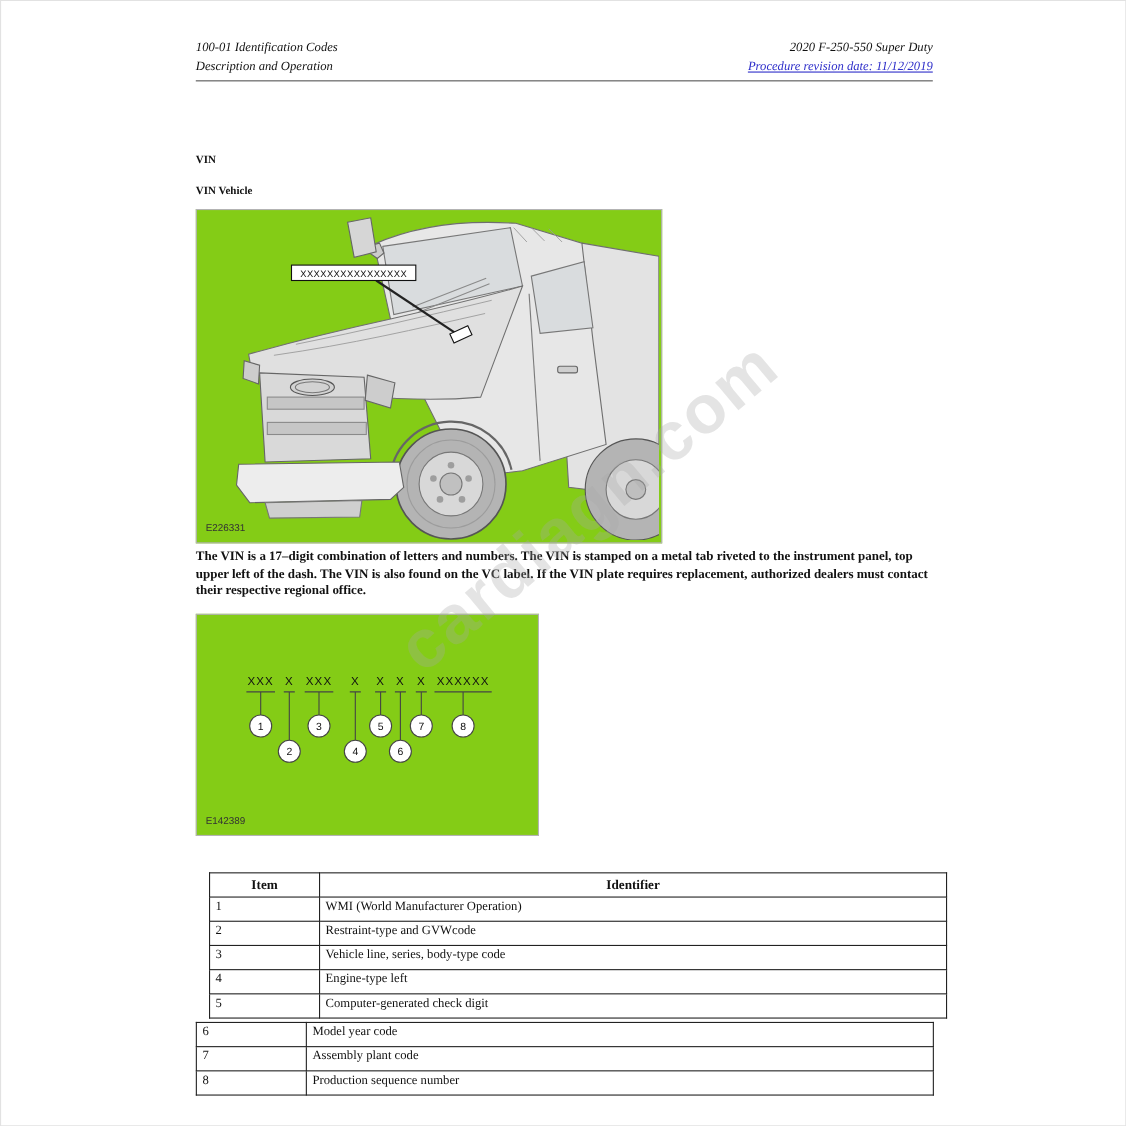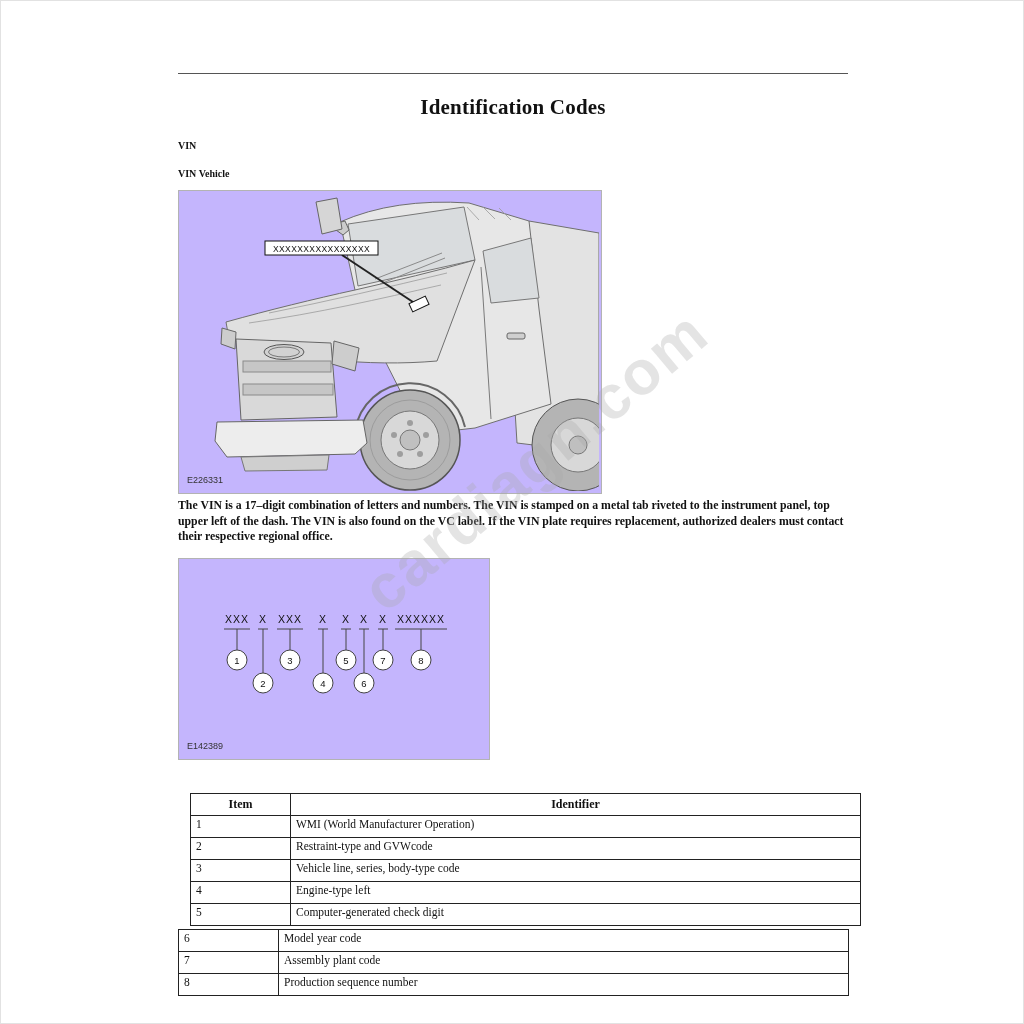--- a/index.html
+++ b/index.html
@@ -13,21 +13,21 @@
   .h-right{text-align:right;align-items:flex-end;}
   .ital{font-style:italic;font-size:11.5px;line-height:1.6;}
   .rev-link{color:#2d2dc9;text-decoration:underline;cursor:pointer;}
   .head-rule{position:absolute;left:178px;right:176px;top:73px;border:none;border-top:1.3px solid #555;margin:0;}
   .title{position:absolute;left:178px;width:670px;top:95px;margin:0;text-align:center;
          font-size:21px;font-weight:bold;letter-spacing:.2px;}
   .hsec{position:absolute;left:178px;font-weight:bold;font-size:10px;}
   .hsec.vin{top:140px;}
   .hsec.vinloc{top:168px;}
   
-  .fig{position:absolute;border:1px solid #b3b3b3;background:#c4b5fd;margin:0;}
+  .fig{position:absolute;border:1px solid #b3b3b3;background:#84cc16;margin:0;}
   .fig1{left:178px;top:190px;width:422px;height:302px;}
   .fig2{left:178px;top:558px;width:310px;height:200px;}
   .fig svg{position:absolute;left:0;top:0;}
   .figcode{position:absolute;left:8px;bottom:8px;font-family:"Liberation Sans",sans-serif;
            font-size:9px;color:#333;}
   
   .body-text{position:absolute;left:178px;top:498px;width:672px;margin:0;
              font-size:11.8px;line-height:1.32;font-weight:bold;}
   
   .watermark{position:absolute;left:295px;top:425px;width:480px;text-align:center;
@@ -43,24 +43,33 @@
   table.vin-table th{font-size:12px;text-align:center;font-weight:bold;vertical-align:middle;}
   #vin-table-1{top:793px;margin-left:12px;}
   #vin-table-2{top:929px;}
   svg text{font-family:"Liberation Sans",sans-serif;fill:#111;}
 </style>
 </head>
 <body>
 
 <div class="page">
 
+  <header class="doc-header">
+    <div class="hcol">
+      <div class="ital">100-01 Identification Codes</div>
+      <div class="ital">Description and Operation</div>
+    </div>
+    <div class="hcol h-right">
+      <div class="ital">2020 F-250-550 Super Duty</div>
+      <a href="#" class="ital rev-link">Procedure revision date: 11/12/2019</a>
+    </div>
+  </header>
 
   <hr class="head-rule">
 
-  <h1 class="title">Identification Codes</h1>
 
   <div class="hsec vin">VIN</div>
   <div class="hsec vinloc">VIN Vehicle</div>
 
   <figure class="fig fig1">
     <svg width="420" height="300" viewBox="0 0 420 300">
 
       <path d="M350,30 L420,42 L420,262 L338,252 L330,120 Z" fill="#e3e3e3" stroke="#6f6f6f"></path>
 
       <g>

